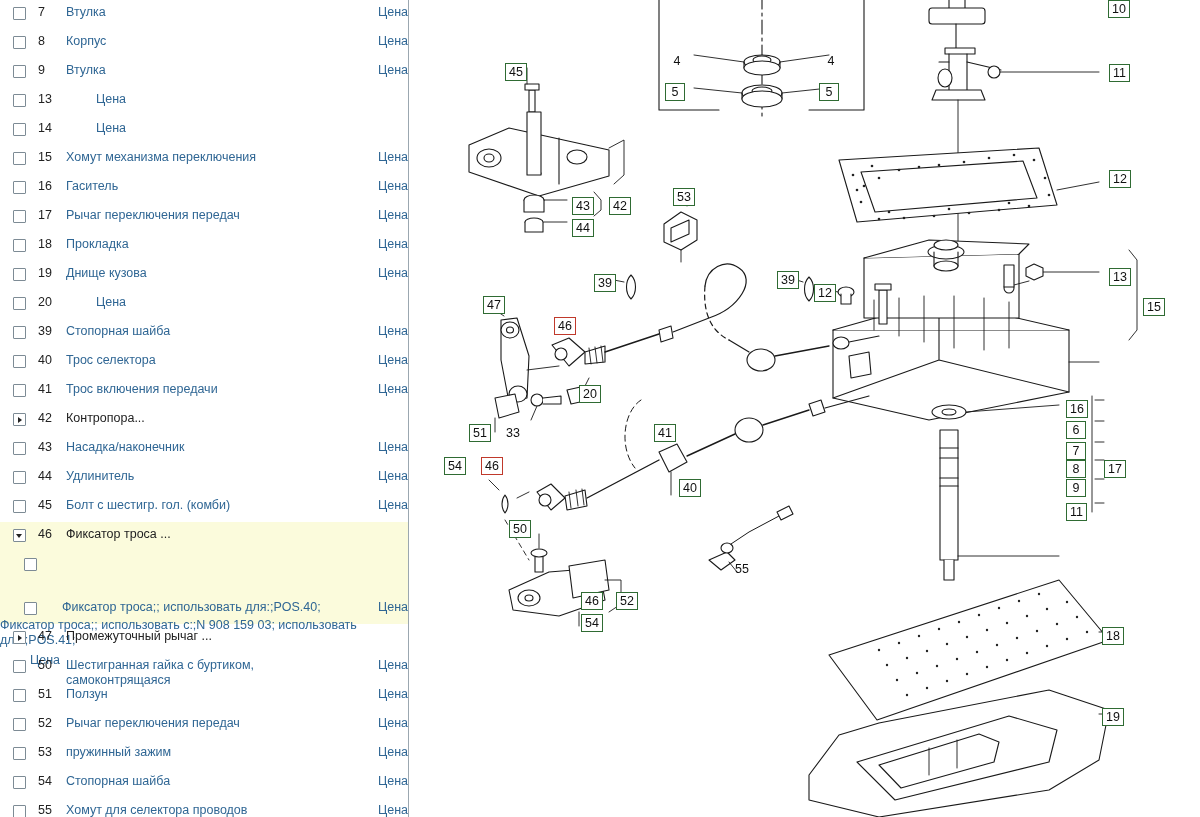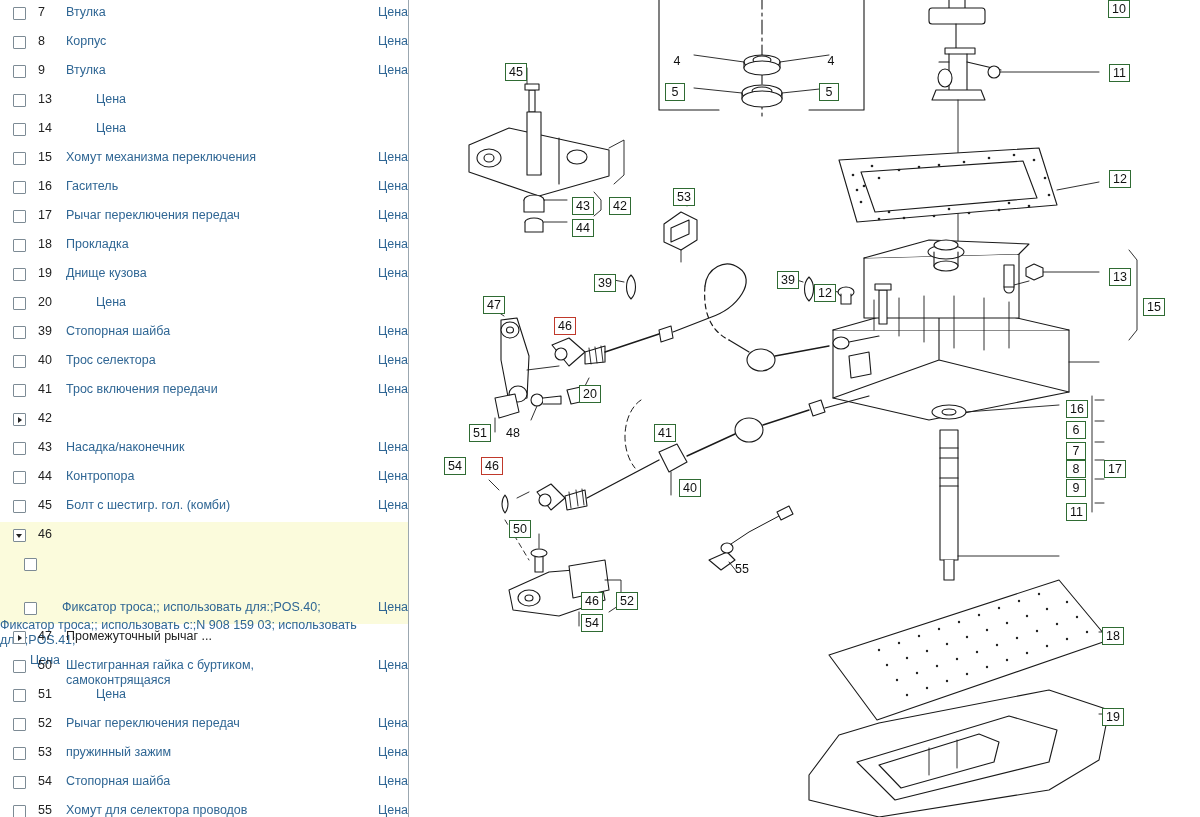--- a/index.html
+++ b/index.html
@@ -246,51 +246,53 @@
           </div>
           <div class="num">41</div>
           <div class="name">Трос включения передачи</div>
           <div class="price">Цена</div>
         </div>
         <div class="row group">
           <div class="cb-cell">
             <span class="expander"></span>
           </div>
           <div class="num">42</div>
+          <div class="name">Контропора...</div>
           <div class="price"></div>
         </div>
         <div class="row">
           <div class="cb-cell">
             <span class="cb"></span>
           </div>
           <div class="num">43</div>
           <div class="name">Насадка/наконечник</div>
           <div class="price">Цена</div>
         </div>
         <div class="row">
           <div class="cb-cell">
             <span class="cb"></span>
           </div>
           <div class="num">44</div>
-          <div class="name">Контропора</div>
+          <div class="name">Удлинитель</div>
           <div class="price">Цена</div>
         </div>
         <div class="row">
           <div class="cb-cell">
             <span class="cb"></span>
           </div>
           <div class="num">45</div>
           <div class="name">Болт с шестигр. гол. (комби)</div>
           <div class="price">Цена</div>
         </div>
         <div class="row group highlight">
           <div class="cb-cell">
             <span class="expander open"></span>
           </div>
           <div class="num">46</div>
+          <div class="name">Фиксатор троса ...</div>
           <div class="price"></div>
         </div>
         <div class="row sub highlight tall">
           <div class="cb-cell">
             <span class="cb"></span>
           </div>
           <div class="name">Фиксатор троса;; использовать с:;N 908 159 03; использовать для:;POS.41;</div>
           <div class="price">Цена</div>
         </div>
         <div class="row sub highlight">
@@ -314,20 +316,21 @@
           </div>
           <div class="num">50</div>
           <div class="name">Шестигранная гайка с буртиком, самоконтрящаяся</div>
           <div class="price">Цена</div>
         </div>
         <div class="row">
           <div class="cb-cell">
             <span class="cb"></span>
           </div>
           <div class="num">51</div>
+          <div class="name">Ползун</div>
           <div class="price">Цена</div>
         </div>
         <div class="row">
           <div class="cb-cell">
             <span class="cb"></span>
           </div>
           <div class="num">52</div>
           <div class="name">Рычаг переключения передач</div>
           <div class="price">Цена</div>
         </div>
@@ -615,21 +618,21 @@
         <div class="lbl" style="left: 163px; top: 219px;">44</div>
         <div class="lbl" style="left: 200px; top: 197px;">42</div>
         <div class="lbl" style="left: 264px; top: 188px;">53</div>
         <div class="lbl" style="left: 185px; top: 274px;">39</div>
         <div class="lbl" style="left: 368px; top: 271px;">39</div>
         <div class="lbl" style="left: 405px; top: 284px;">12</div>
         <div class="lbl" style="left: 74px; top: 296px;">47</div>
         <div class="lbl red" style="left: 145px; top: 317px;">46</div>
         <div class="lbl" style="left: 170px; top: 385px;">20</div>
         <div class="lbl" style="left: 60px; top: 424px;">51</div>
-        <div class="lbl plain" style="left: 94px; top: 424px;">48</div>
+        <div class="lbl plain" style="left: 94px; top: 424px;">33</div>
         <div class="lbl" style="left: 245px; top: 424px;">41</div>
         <div class="lbl" style="left: 270px; top: 479px;">40</div>
         <div class="lbl" style="left: 657px; top: 400px;">16</div>
         <div class="lbl" style="left: 657px; top: 421px;">6</div>
         <div class="lbl" style="left: 657px; top: 442px;">7</div>
         <div class="lbl" style="left: 657px; top: 460px;">8</div>
         <div class="lbl" style="left: 657px; top: 479px;">9</div>
         <div class="lbl" style="left: 657px; top: 503px;">11</div>
         <div class="lbl" style="left: 695px; top: 460px;">17</div>
         <div class="lbl" style="left: 35px; top: 457px;">54</div>

